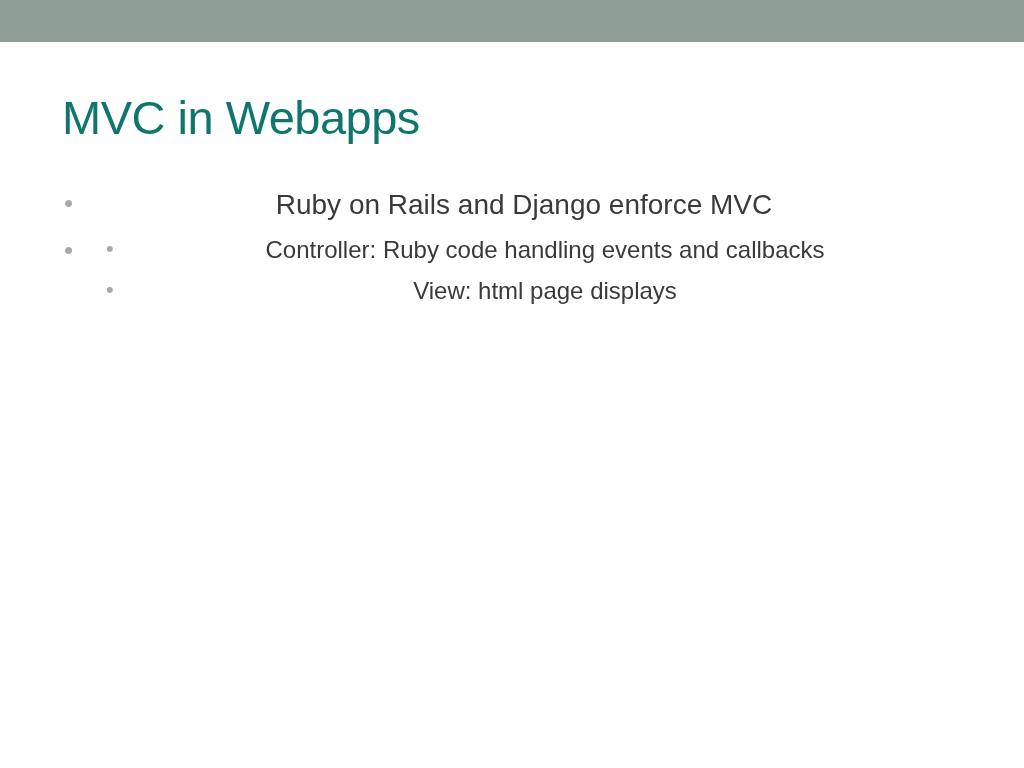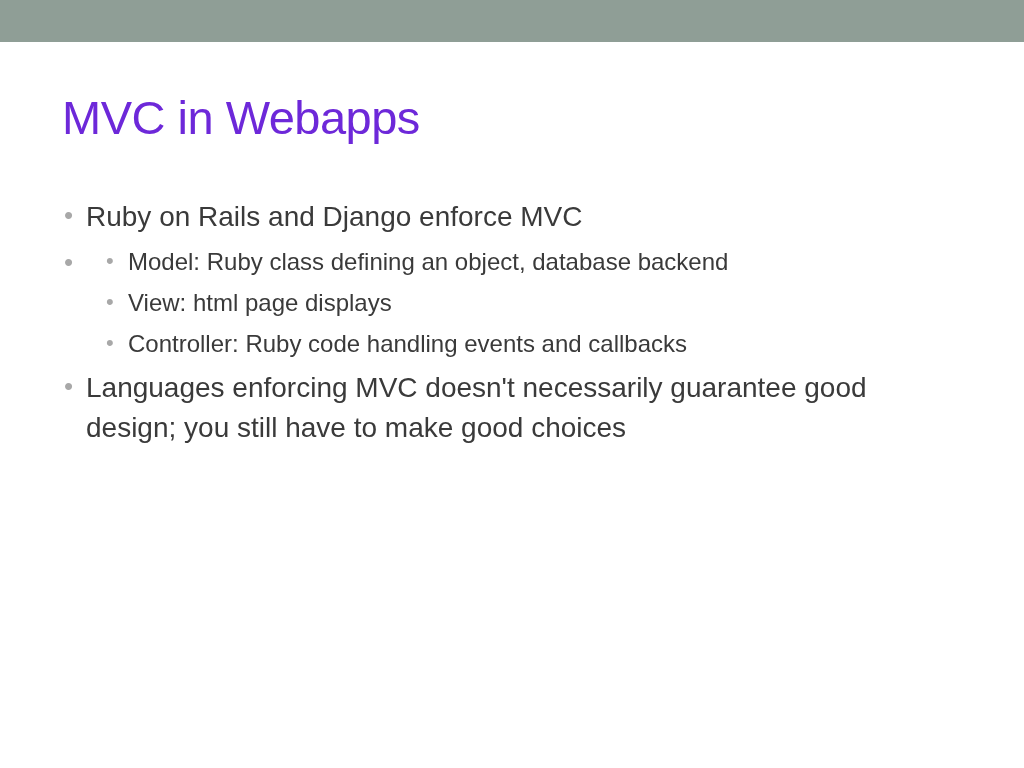--- a/index.html
+++ b/index.html
@@ -19,26 +19,27 @@
       width: 100%;
       height: 42px;
       background: #8f9e96;
     }
     .content {
       padding: 48px 62px 0 62px;
     }
     .title {
       font-size: 47px;
       font-weight: 400;
-      color: #6d28d9;
-      margin-bottom: 52px;
+      color: #0f766e;
+      margin-bottom: 40px;
       letter-spacing: -0.5px;
     }
     ul {
       list-style: none;
+      text-align: center;
     }
     .level-1 > li {
       position: relative;
       padding-left: 24px;
       font-size: 28px;
       color: #3a3a3a;
       line-height: 1.45;
       margin-bottom: 6px;
     }
     .level-1 > li::before {
@@ -78,27 +79,21 @@
 <div class="content">
   <h1 class="title">MVC in Webapps</h1>
 
   <ul class="level-1">
     <li>
       <span>Ruby on Rails and Django enforce MVC</span>
     </li>
     <li>
       <ul class="level-2">
         <li>
-          <span>Model: Ruby class defining an object, database backend</span>
+          <span>Controller: Ruby code handling events and callbacks</span>
         </li>
         <li>
           <span>View: html page displays</span>
         </li>
-        <li>
-          <span>Controller: Ruby code handling events and callbacks</span>
-        </li>
       </ul>
-    </li>
-    <li>
-      <span>Languages enforcing MVC doesn't necessarily guarantee good design; you still have to make good choices</span>
     </li>
   </ul>
 </div>
 
 </body></html>

